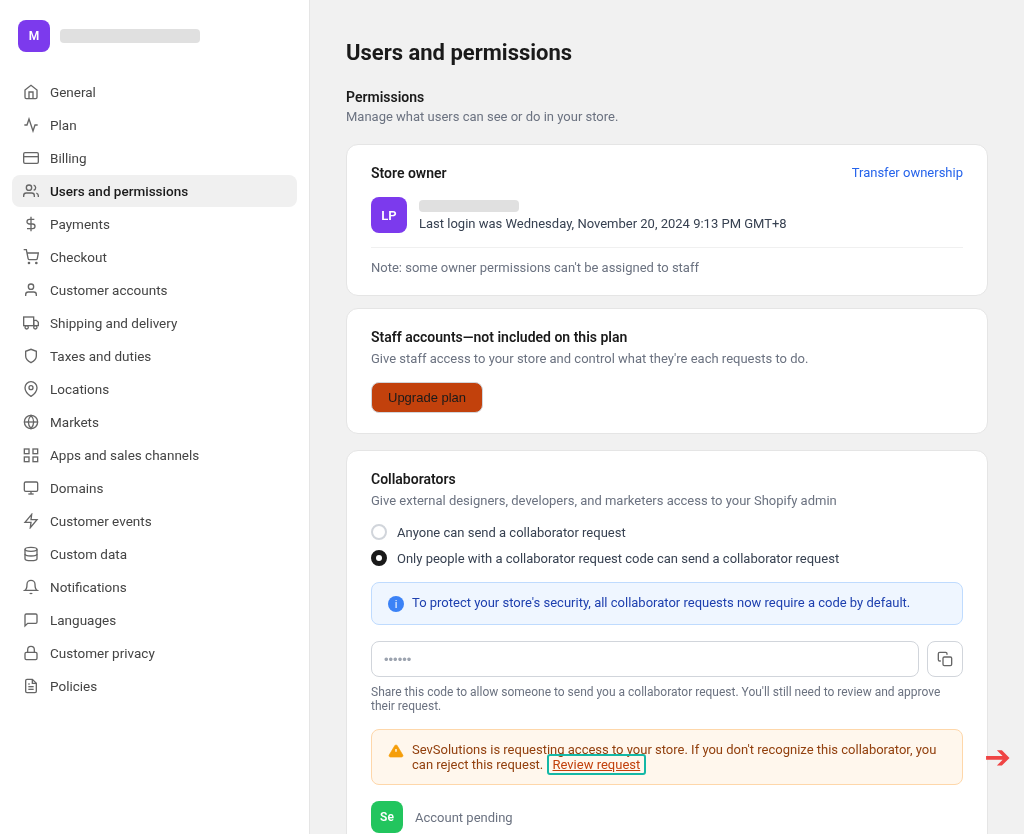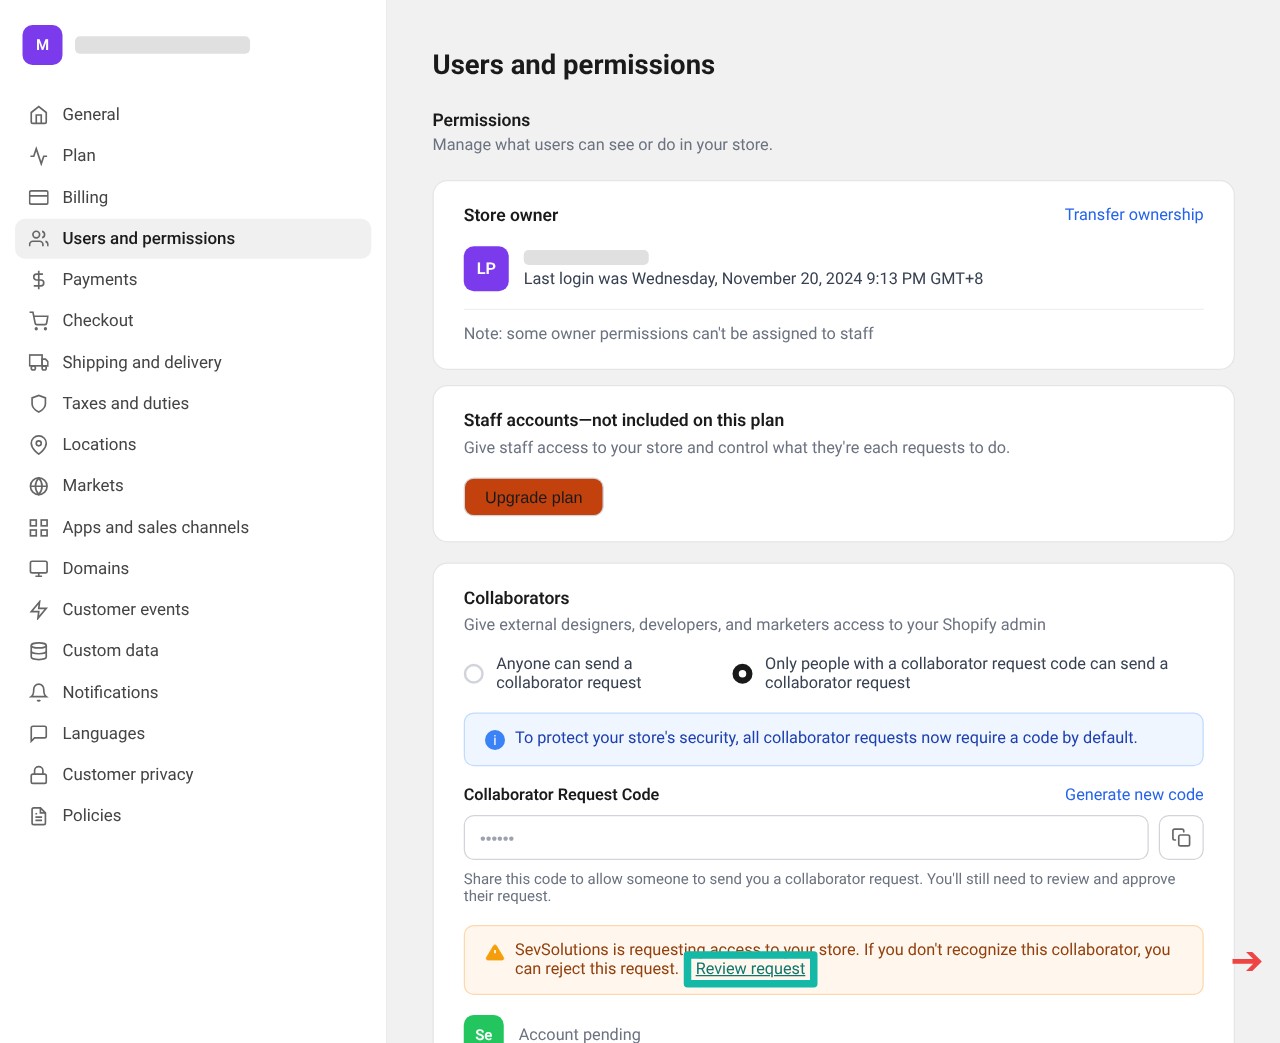--- a/index.html
+++ b/index.html
@@ -195,21 +195,21 @@
       font-weight: 600;
       margin-bottom: 6px;
     }
     .collab-subtitle {
       font-size: 13px;
       color: #6b7280;
       margin-bottom: 16px;
     }
     .radio-group {
       display: flex;
-      flex-direction: row;
+      flex-direction: column;
       gap: 10px;
       margin-bottom: 16px;
     }
     .radio-item {
       display: flex;
       align-items: center;
       gap: 10px;
       font-size: 13px;
       color: #374151;
     }
@@ -323,24 +323,24 @@
       margin-bottom: 16px;
       position: relative;
     }
     .warning-icon {
       width: 16px;
       height: 16px;
       flex-shrink: 0;
       margin-top: 1px;
     }
     .review-link {
-      color: #0f766e;
+      color: #c2410c;
       text-decoration: underline;
       cursor: pointer;
-      border: 6px solid #14b8a6;
+      border: 2px solid #14b8a6;
       padding: 1px 4px;
       border-radius: 3px;
     }
     .pending-row {
       display: flex;
       align-items: center;
       gap: 12px;
       margin-top: 4px;
     }
     .pending-avatar {
@@ -419,20 +419,29 @@
   </div>
       <div class="nav-item">
     <span class="nav-icon">
           <svg width="16" height="16" viewBox="0 0 24 24" fill="none" stroke="currentColor" stroke-width="2">
             <circle cx="9" cy="21" r="1"></circle>
             <circle cx="20" cy="21" r="1"></circle>
             <path d="M1 1h4l2.68 13.39a2 2 0 0 0 2 1.61h9.72a2 2 0 0 0 2-1.61L23 6H6"></path>
           </svg>
         </span>
     <span>Checkout</span>
+  </div>
+      <div class="nav-item">
+    <span class="nav-icon">
+          <svg width="16" height="16" viewBox="0 0 24 24" fill="none" stroke="currentColor" stroke-width="2">
+            <path d="M20 21v-2a4 4 0 0 0-4-4H8a4 4 0 0 0-4 4v2"></path>
+            <circle cx="12" cy="7" r="4"></circle>
+          </svg>
+        </span>
+    <span>Customer accounts</span>
   </div>
       <div class="nav-item">
     <span class="nav-icon">
           <svg width="16" height="16" viewBox="0 0 24 24" fill="none" stroke="currentColor" stroke-width="2">
             <rect x="1" y="3" width="15" height="13"></rect>
             <polygon points="16 8 20 8 23 11 23 16 16 16 16 8"></polygon>
             <circle cx="5.5" cy="18.5" r="2.5"></circle>
             <circle cx="18.5" cy="18.5" r="2.5"></circle>
           </svg>
         </span>
@@ -589,24 +598,20 @@
         <span>Only people with a collaborator request code can send a collaborator request</span>
       </div>
     </div>
 
     <div class="info-banner">
       <div class="info-icon">i</div>
       <span>To protect your store's security, all collaborator requests now require a code by default.</span>
     </div>
 
     <div class="code-row">
-      <div class="code-label-row">
-        <span class="code-label">Collaborator Request Code</span>
-        <a class="generate-link">Generate new code</a>
-      </div>
       <div class="code-input-row">
         <input class="code-input" type="text" value="••••••" readonly="" style="">
         <button class="copy-btn">
           <svg width="16" height="16" viewBox="0 0 24 24" fill="none" stroke="#666" stroke-width="2" stroke-linecap="round" stroke-linejoin="round">
             <rect x="9" y="9" width="13" height="13" rx="2"></rect>
             <path d="M5 15H4a2 2 0 0 1-2-2V4a2 2 0 0 1 2-2h9a2 2 0 0 1 2 2v1"></path>
           </svg>
         </button>
       </div>
       <div class="code-helper">Share this code to allow someone to send you a collaborator request. You'll still need to review and approve their request.</div>

